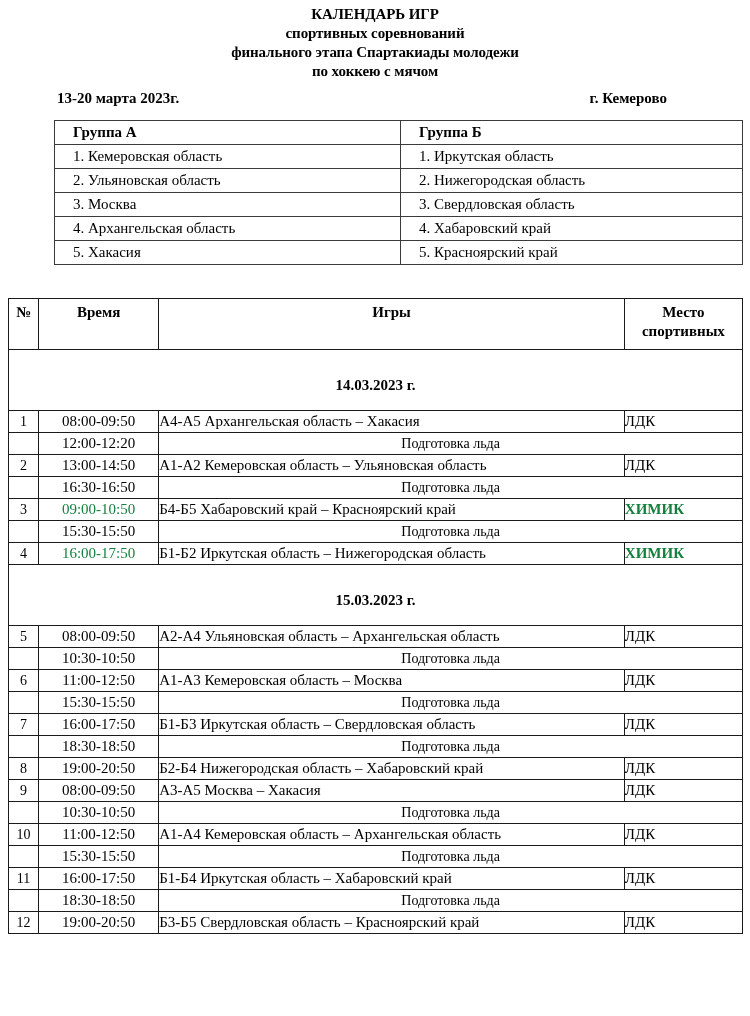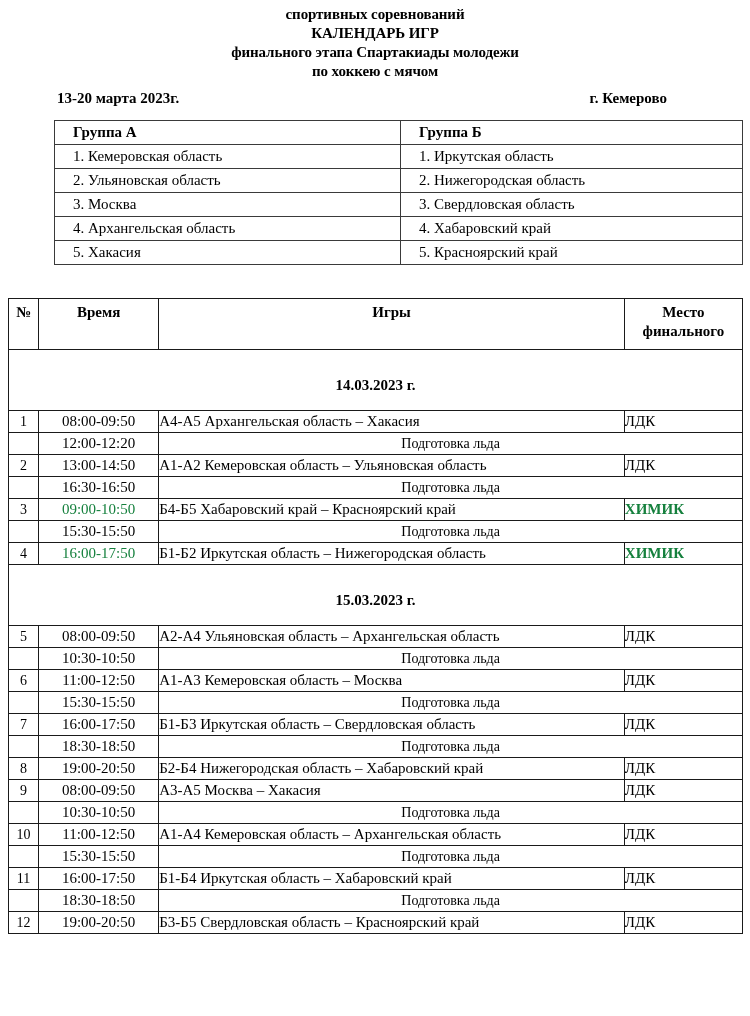--- a/index.html
+++ b/index.html
@@ -171,22 +171,22 @@
     font-weight: bold;
     margin-top: 9px;
   }
 </style>
 </head>
 <body>
 
 <div class="page">
 
   <div class="title-block">
+    <div class="title-line l1">КАЛЕНДАРЬ ИГР</div>
     <div class="title-line l2">спортивных соревнований</div>
-    <div class="title-line l1">КАЛЕНДАРЬ ИГР</div>
     <div class="title-line l3">финального этапа Спартакиады молодежи</div>
     <div class="title-line l4">по хоккею с мячом</div>
   </div>
 
   <div class="meta-line">
     <span>13-20 марта 2023г.</span>
     <span>г. Кемерово</span>
   </div>
 
   <div class="groups-wrap">
@@ -232,21 +232,21 @@
           <col class="col-game">
           <col class="col-place">
       </colgroup>
       <tbody id="sched-body">
           <tr class="hdr">
             <td>№</td>
             <td>Время</td>
             <td class="hgame">Игры</td>
             <td>
               <div>Место</div>
-              <div>финального</div>
+              <div>спортивных</div>
             </td>
           </tr>
           <tr class="daterow">
             <td colspan="4">14.03.2023 г.</td>
           </tr>
           <tr class="r">
             <td class="num">1</td>
             <td class="time">08:00-09:50</td>
             <td class="game">А4-А5 Архангельская область – Хакасия</td>
             <td class="place">ЛДК</td>

